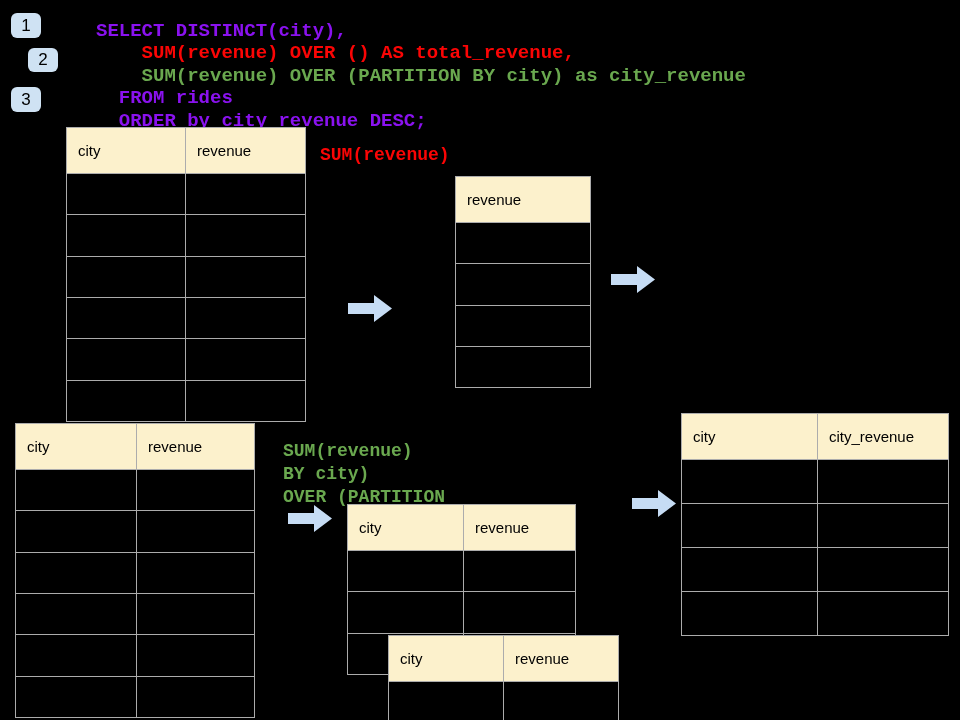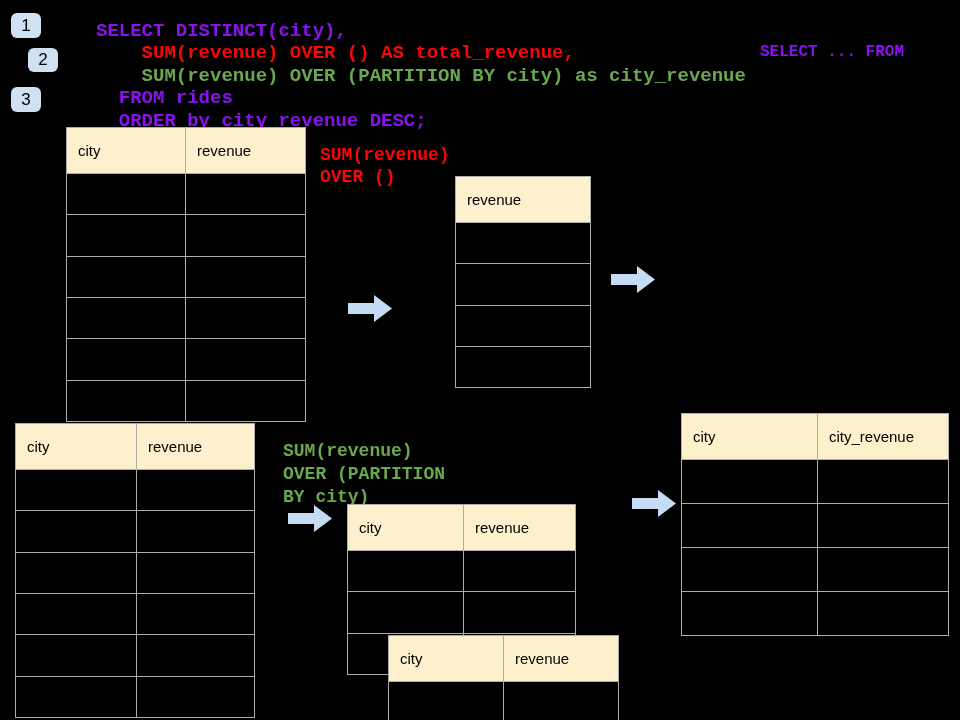--- a/index.html
+++ b/index.html
@@ -46,25 +46,25 @@
 <body>
 
 <div class="canvas">
 
   <div class="badge" style="left: 11px; top: 13px; width: 30px; height: 25px; color: rgb(0, 0, 0);">1</div>
   <div class="badge" style="left: 28px; top: 48px; width: 30px; height: 24px; color: rgb(0, 0, 0);">2</div>
   <div class="badge" style="left: 11px; top: 87px; width: 30px; height: 25px; color: rgb(0, 0, 0);">3</div>
 
   <pre class="code main-sql" style="left:88px;top:12px"><div style="color: rgb(138, 18, 239);">SELECT DISTINCT(city),</div><div style="color: rgb(251, 5, 5);">    SUM(revenue) OVER () AS total_revenue,</div><div style="color: rgb(106, 168, 79);">    SUM(revenue) OVER (PARTITION BY city) as city_revenue</div><div style="color: rgb(138, 18, 239);">  FROM rides</div><div style="color: rgb(138, 18, 239);">  ORDER by city_revenue DESC;</div></pre>
 
-  <pre class="code side-note" style="left:752px;top:35px"><div style="color: rgb(138, 18, 239);">SELECT ... FROM</div></pre>
-
-  <pre class="code annot-a" style="left:312px;top:137px"><div style="color: rgb(251, 5, 5);">SUM(revenue)</div><div style="color: rgb(251, 5, 5);">OVER ()</div></pre>
-
-  <pre class="code annot-b" style="left:275px;top:432px"><div style="color: rgb(106, 168, 79);">SUM(revenue)</div><div style="color: rgb(106, 168, 79);">OVER (PARTITION</div><div style="color: rgb(106, 168, 79);">BY city)</div></pre>
+  <pre class="code side-note" style="left:752px;top:35px"></pre>
+
+  <pre class="code annot-a" style="left:312px;top:137px"><div style="color: rgb(251, 5, 5);">SUM(revenue)</div></pre>
+
+  <pre class="code annot-b" style="left:275px;top:432px"><div style="color: rgb(106, 168, 79);">SUM(revenue)</div><div style="color: rgb(106, 168, 79);">BY city)</div><div style="color: rgb(106, 168, 79);">OVER (PARTITION</div></pre>
 
   <div class="tbl" style="left:66px;top:127px">
       <table>
         <colgroup>
           <col style="width: 119px;">
           <col style="width: 120px;">
         </colgroup>
         <thead>
           <tr style="height: 40px;">
             <th>city</th>

